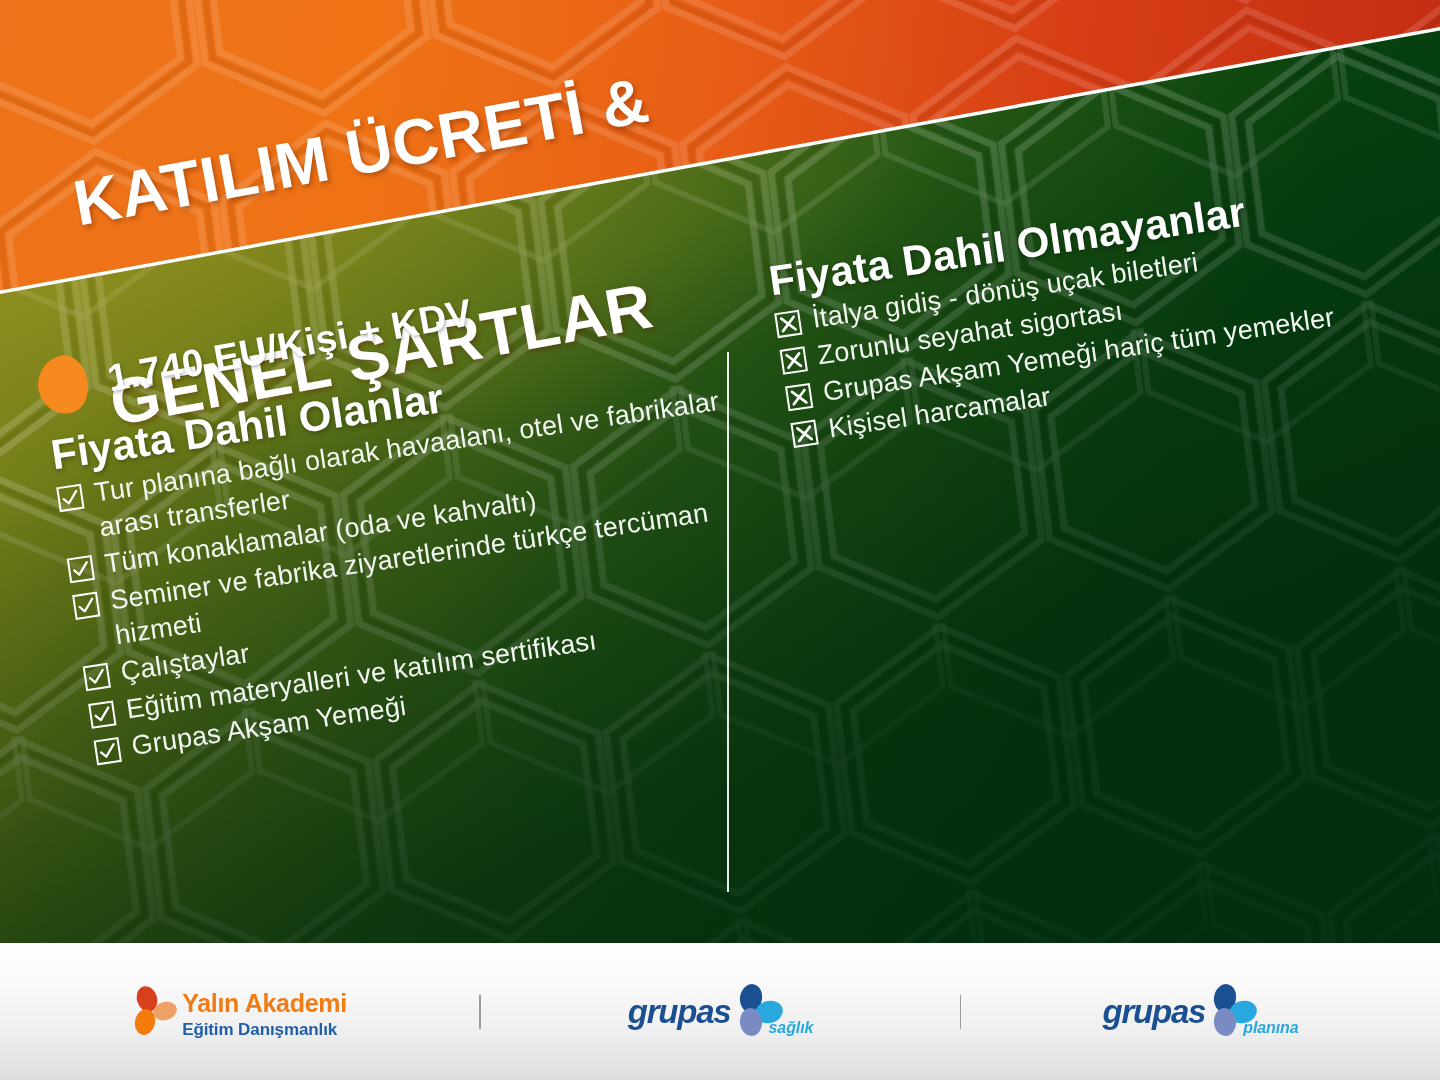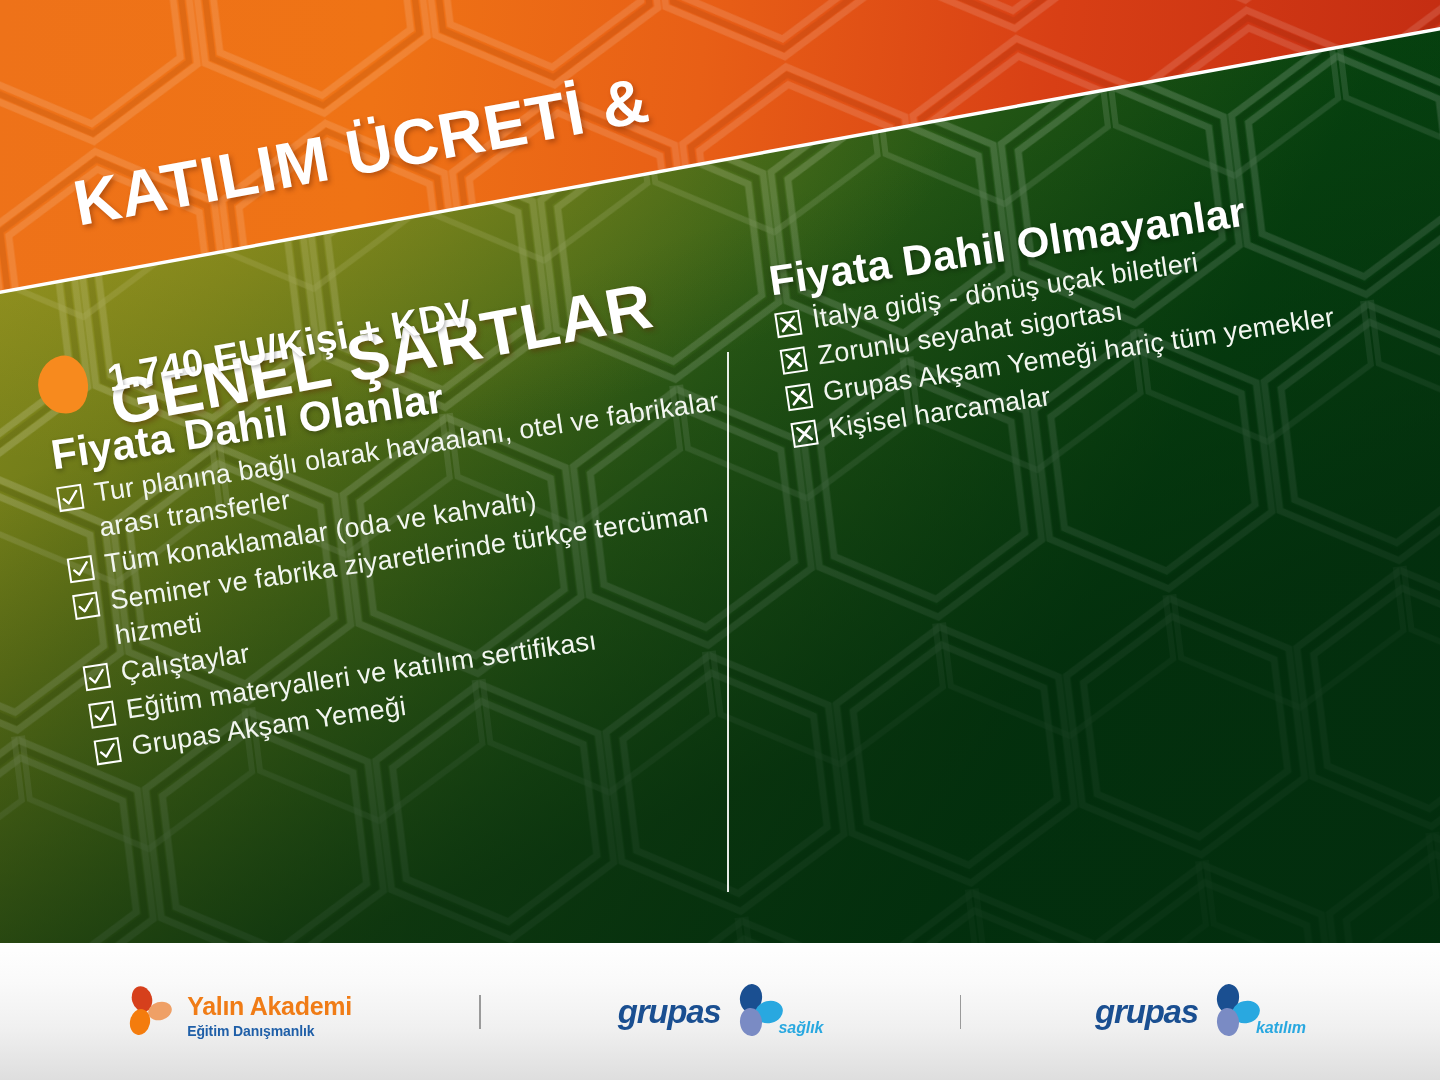--- a/index.html
+++ b/index.html
@@ -153,31 +153,31 @@
     display: flex;
     align-items: center;
     justify-content: center;
     height: 100%;
   }
   .footer-sep {
     flex: 0 0 1px;
     width: 1px; height: 34px;
     background: #9a9a9a;
   }
-  .logo { display: flex; align-items: flex-end; gap: 12px; }
+  .logo { display: flex; align-items: flex-end; gap: 2px; }
   .logo-mark { position: relative; }
   .logo-words { line-height: 1; }
   .logo-main {
     font-weight: 800;
     font-size: 25px;
     letter-spacing: -.3px;
   }
   .logo-sub {
     font-weight: 700;
-    font-size: 14px;
+    font-size: 17px;
     margin-top: 5px;
     letter-spacing: -.1px;
   }
   .yalin .logo-main { color: #f07c16; }
   .yalin .logo-sub  { color: #1f5fa8; }
   .tpm .logo-main   { color: #0a6b2c; }
   .tpm .logo-sub    { color: #1f5fa8; }
   .grupas .logo-main{ color: #1a4f91; font-style: italic; font-size: 33px; letter-spacing: -1.2px; }
   .grupas .logo-sub { color: #29a8e0; font-style: italic; font-size: 16px; }
   .grupas-wrap { position: relative; display: flex; align-items: center; }
@@ -367,18 +367,18 @@
     <div class="footer-sep"></div>
 
     <div class="footer-slot">
       <div class="logo grupas grupas-wrap">
         <div class="logo-main">grupas</div>
         <svg class="logo-mark" width="58" height="58" viewBox="0 0 58 58" style="margin:0 -4px 4px -6px;">
           <ellipse cx="24" cy="17" rx="11" ry="14" transform="rotate(10 24 17)" fill="#1a4f91"></ellipse>
           <ellipse cx="42" cy="31" rx="14" ry="11" transform="rotate(-14 42 31)" fill="#29a8e0"></ellipse>
           <ellipse cx="24" cy="41" rx="11" ry="14" transform="rotate(-6 24 41)" fill="#7a8bc4"></ellipse>
         </svg>
-        <div class="logo-sub" style="margin-left:-14px;align-self:flex-end;margin-bottom:6px;">katılım</div>
+        <div class="logo-sub" style="margin-left:-14px;align-self:flex-end;margin-bottom:6px;">planına</div>
       </div>
     </div>
 
   </div>
 </div>
 
 </body></html>

